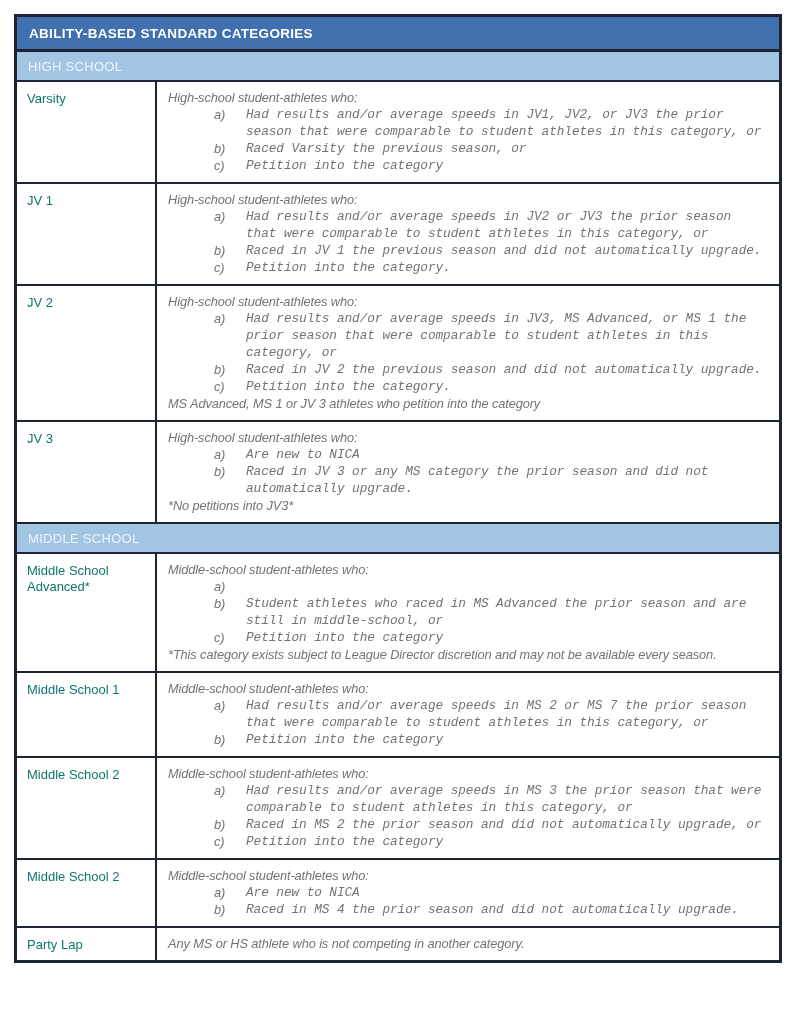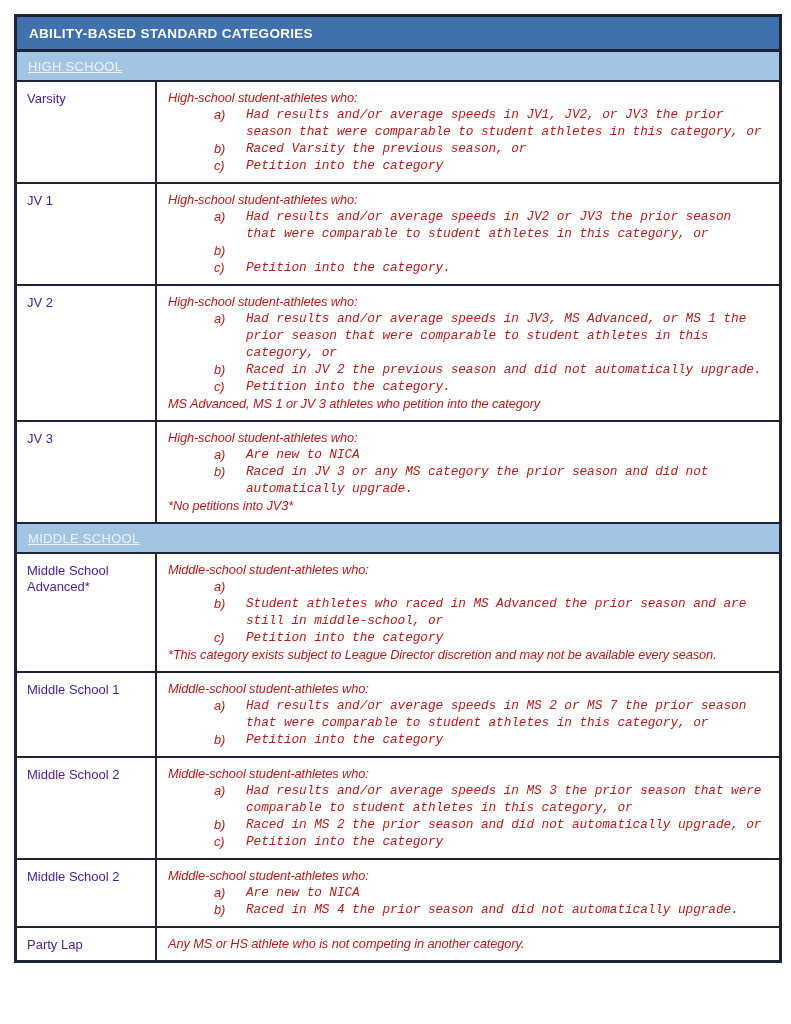--- a/index.html
+++ b/index.html
@@ -31,42 +31,41 @@
   .section-row {
     background: #a2c5e4;
     color: #eef3f9;
     font-size: 13px;
     letter-spacing: 0.3px;
     height: 30px;
     display: flex;
     align-items: center;
     padding: 0 11px;
     border-bottom: 2px solid #1e2433;
-    text-decoration: underline;
   }
   .row {
     display: flex;
     border-bottom: 2px solid #1e2433;
     background: #ffffff;
   }
   .row:last-child { border-bottom: none; border-radius: 8px; }
   .cell-label {
     flex: 0 0 140px;
     border-right: 2px solid #1e2433;
     padding: 9px 8px 6px 10px;
     font-size: 13px;
-    color: #4c1d95;
+    color: #0f766e;
     line-height: 16px;
   }
   .cell-desc {
     flex: 1;
     padding: 7px 14px 8px 11px;
     font-size: 12.8px;
     font-style: italic;
-    color: #b91c1c;
+    color: #737373;
     line-height: 17px;
     letter-spacing: -0.1px;
   }
   .item { display: flex; padding-left: 46px; }
   .marker { flex: 0 0 32px; }
   .itext { flex: 1; font-family: Liberation Mono, monospace; }
 </style>
 </head>
 <body>
 
@@ -102,20 +101,21 @@
   <div class="row">
     <div class="cell-label">JV 1</div>
     <div class="cell-desc">
       <div>High-school student-athletes who:</div>
       <div class="item">
         <span class="marker">a)</span>
         <span class="itext">Had results and/or average speeds in JV2 or JV3 the prior season that were comparable to student athletes in this category, or</span>
       </div>
       <div class="item">
         <span class="marker">b)</span>
+        <span class="itext">Raced in JV 1 the previous season and did not automatically upgrade.</span>
       </div>
       <div class="item">
         <span class="marker">c)</span>
         <span class="itext">Petition into the category.</span>
       </div>
     </div>
   </div>
 
   <div class="row">
     <div class="cell-label">JV 2</div>

